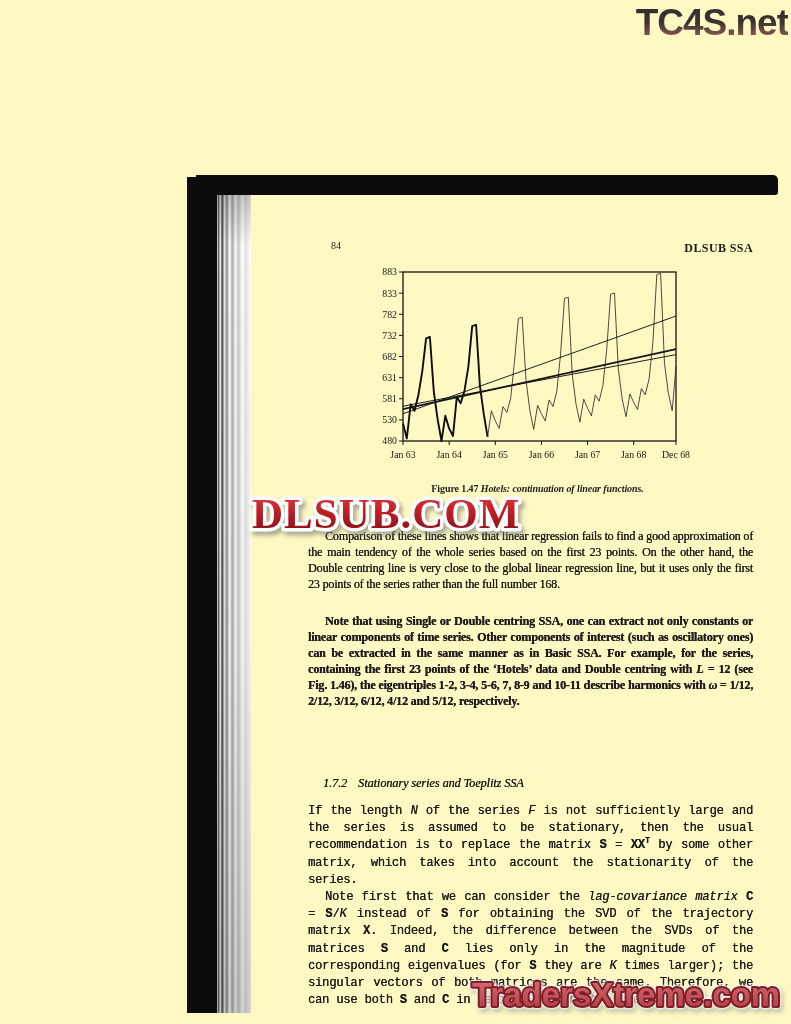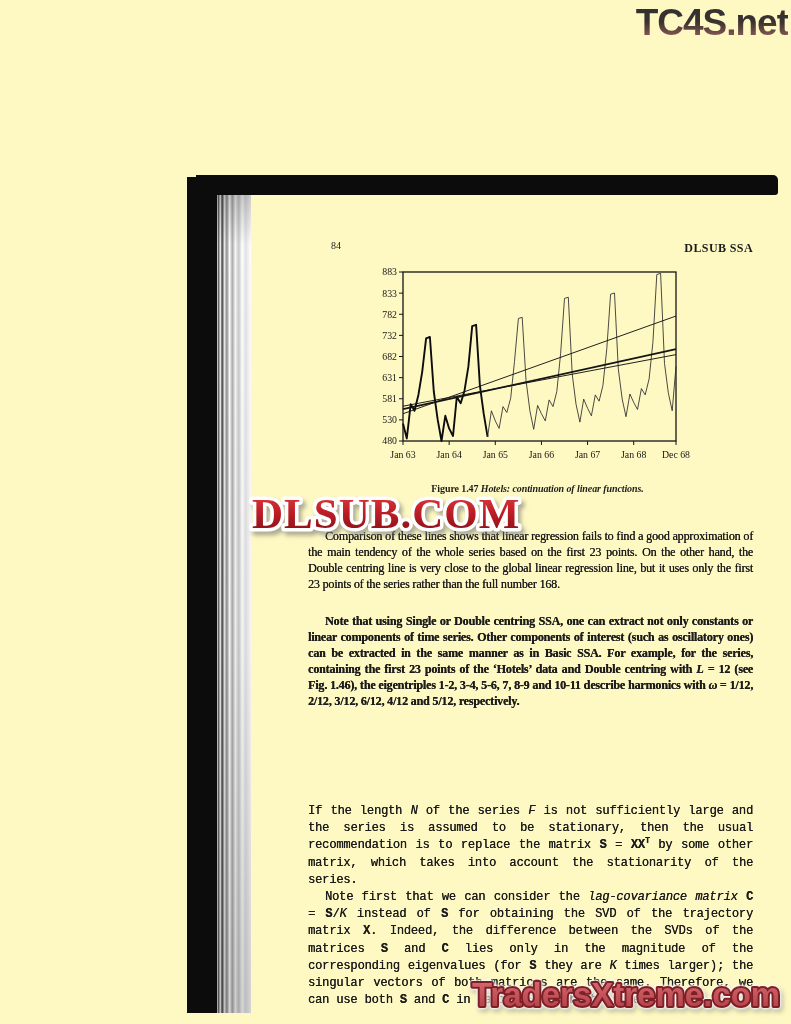--- a/index.html
+++ b/index.html
@@ -142,20 +142,23 @@
   </svg>
 
   <div class="body para1">
     <p class="ind"><span>Comparison of these lines shows that linear regression fails to find a good approximation of the main tendency of the whole series based on the first 23 points. On the other hand, the Double centring line is very close to the global linear regression line, but it uses only the first 23 points of the series rather than the full number 168.</span></p>
   </div>
 
   <div class="body para23">
     <p class="ind"><span>Note that using Single or Double centring SSA, one can extract not only constants or linear components of time series. Other components of interest (such as oscillatory ones) can be extracted in the same manner as in Basic SSA. For example, for the series, containing the first 23 points of the ‘Hotels’ data and Double centring with </span><span class="it">L</span><span> = 12 (see Fig. 1.46), the eigentriples 1-2, 3-4, 5-6, 7, 8-9 and 10-11 describe harmonics with </span><span class="it">ω</span><span> = 1/12, 2/12, 3/12, 6/12, 4/12 and 5/12, respectively.</span></p>
   </div>
 
+  <div class="heading">
+    <span class="num">1.7.2</span><span>Stationary series and Toeplitz SSA</span>
+  </div>
 
   <div class="body para45">
     <p><span>If the length </span><span class="it">N</span><span> of the series </span><span class="it">F</span><span> is not sufficiently large and the series is assumed to be stationary, then the usual recommendation is to replace the matrix </span><span class="bd">S</span><span> = </span><span class="bd">XX</span><span class="bd sup">T</span><span> by some other matrix, which takes into account the stationarity of the series.</span></p>
     <p class="ind"><span>Note first that we can consider the </span><span class="it">lag-covariance matrix</span><span> </span><span class="bd">C</span><span> = </span><span class="bd">S</span><span>/</span><span class="it">K</span><span> instead of </span><span class="bd">S</span><span> for obtaining the SVD of the trajectory matrix </span><span class="bd">X</span><span>. Indeed, the difference between the SVDs of the matrices </span><span class="bd">S</span><span> and </span><span class="bd">C</span><span> lies only in the magnitude of the corresponding eigenvalues (for </span><span class="bd">S</span><span> they are </span><span class="it">K</span><span> times larger); the singular vectors of both matrices are the same. Therefore, we can use both </span><span class="bd">S</span><span> and </span><span class="bd">C</span><span> in Basic SSA with the same effect.</span></p>
   </div>
 
   <svg class="wm-traders" viewBox="0 0 330 48">
     <defs>
       <linearGradient id="tgrad" x1="0" y1="0" x2="0" y2="1">
         <stop offset="0%" stop-color="#d96f76"></stop>

